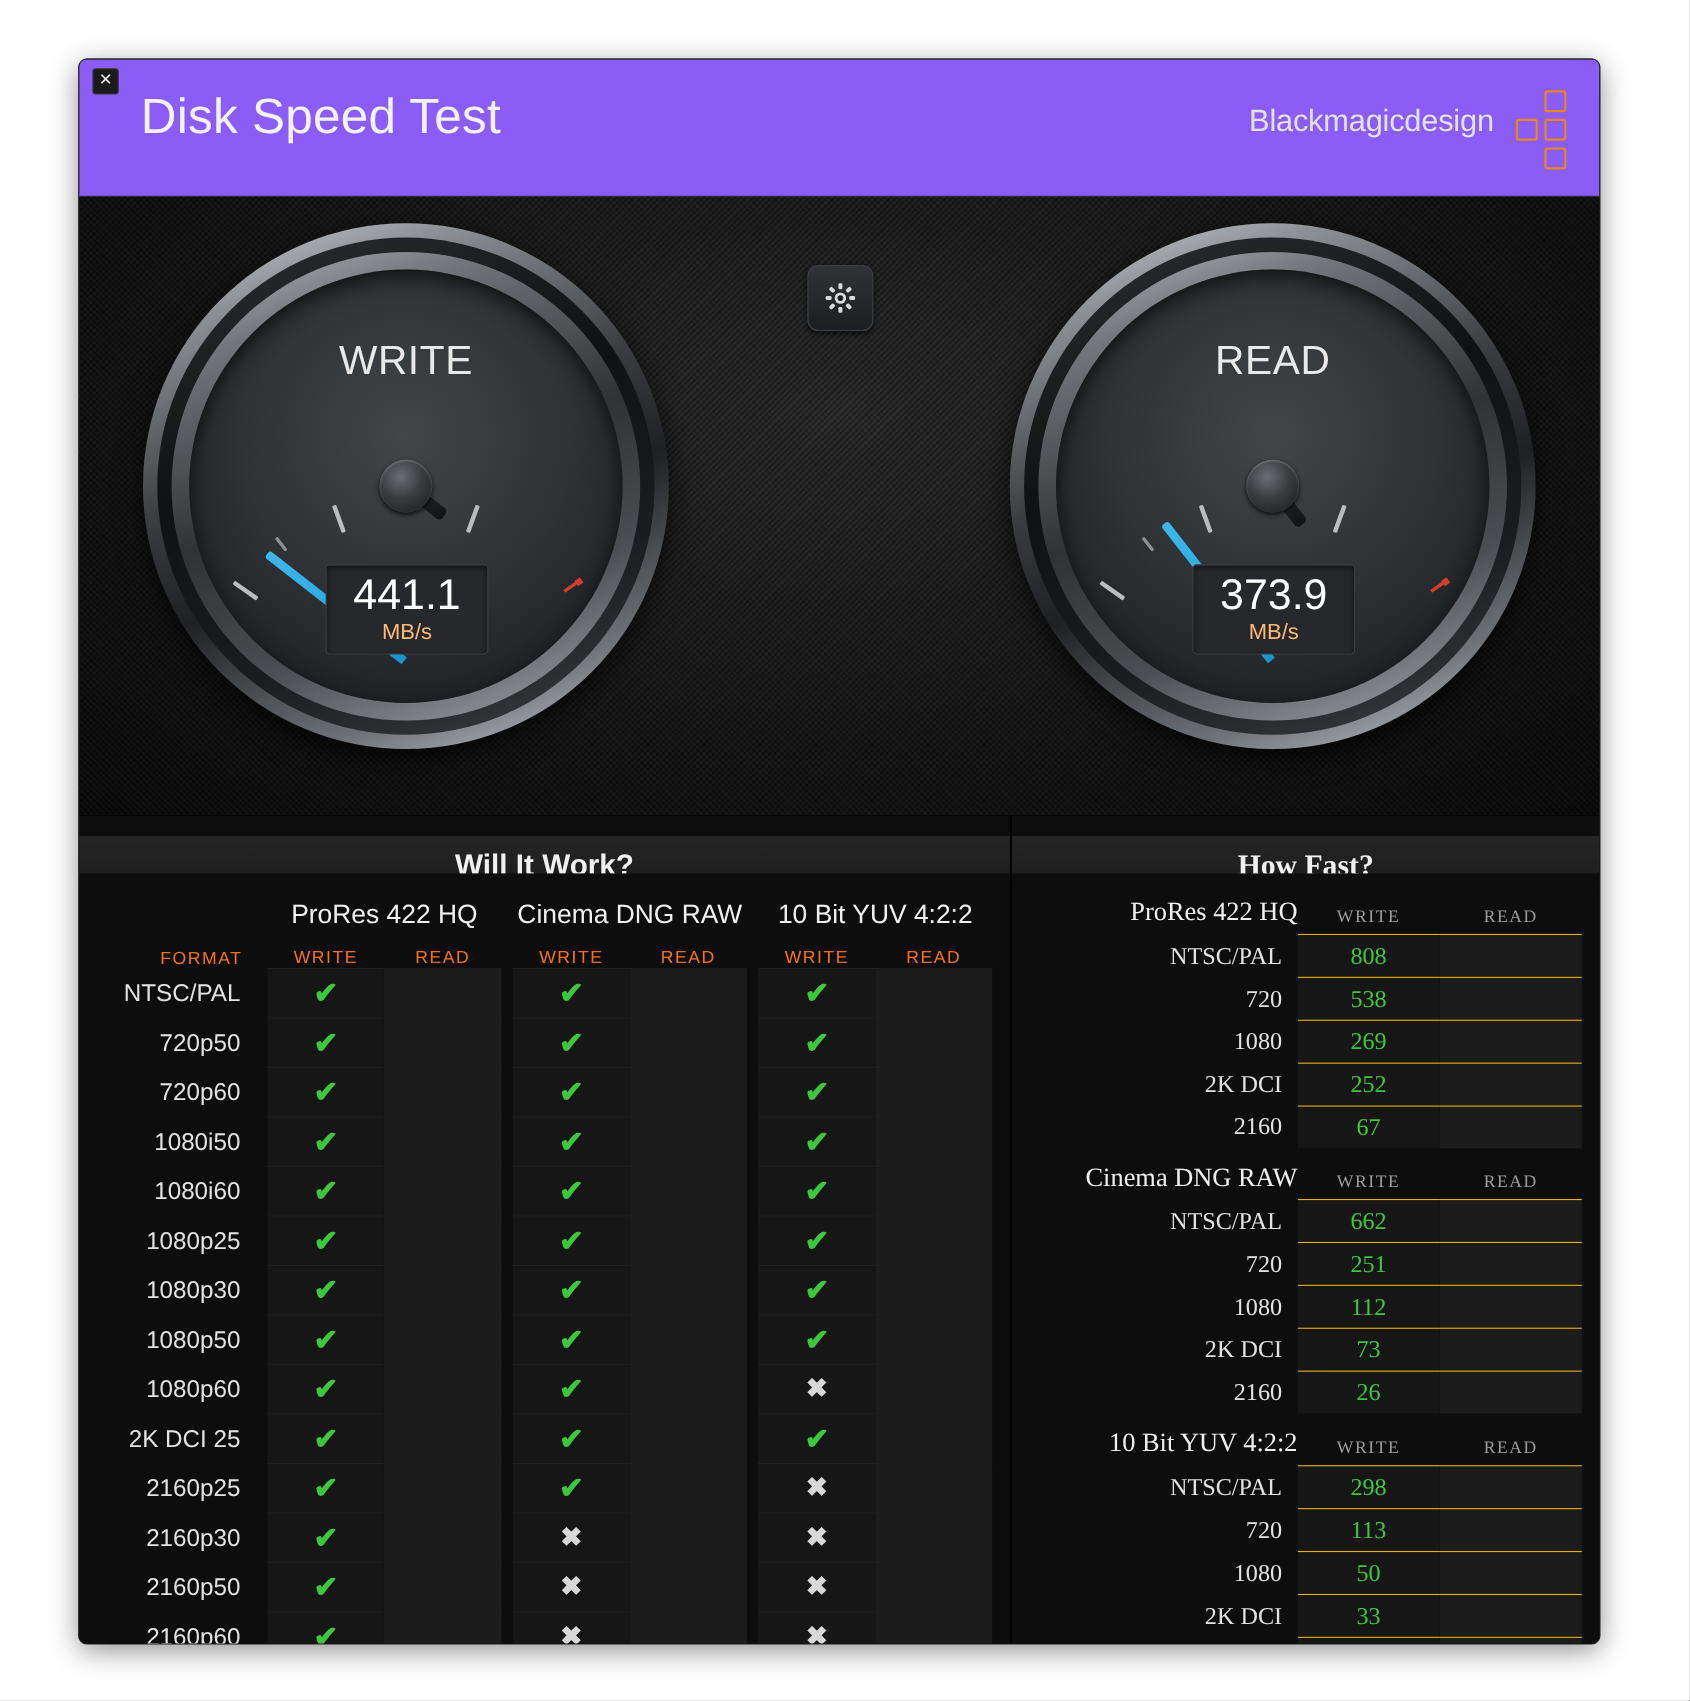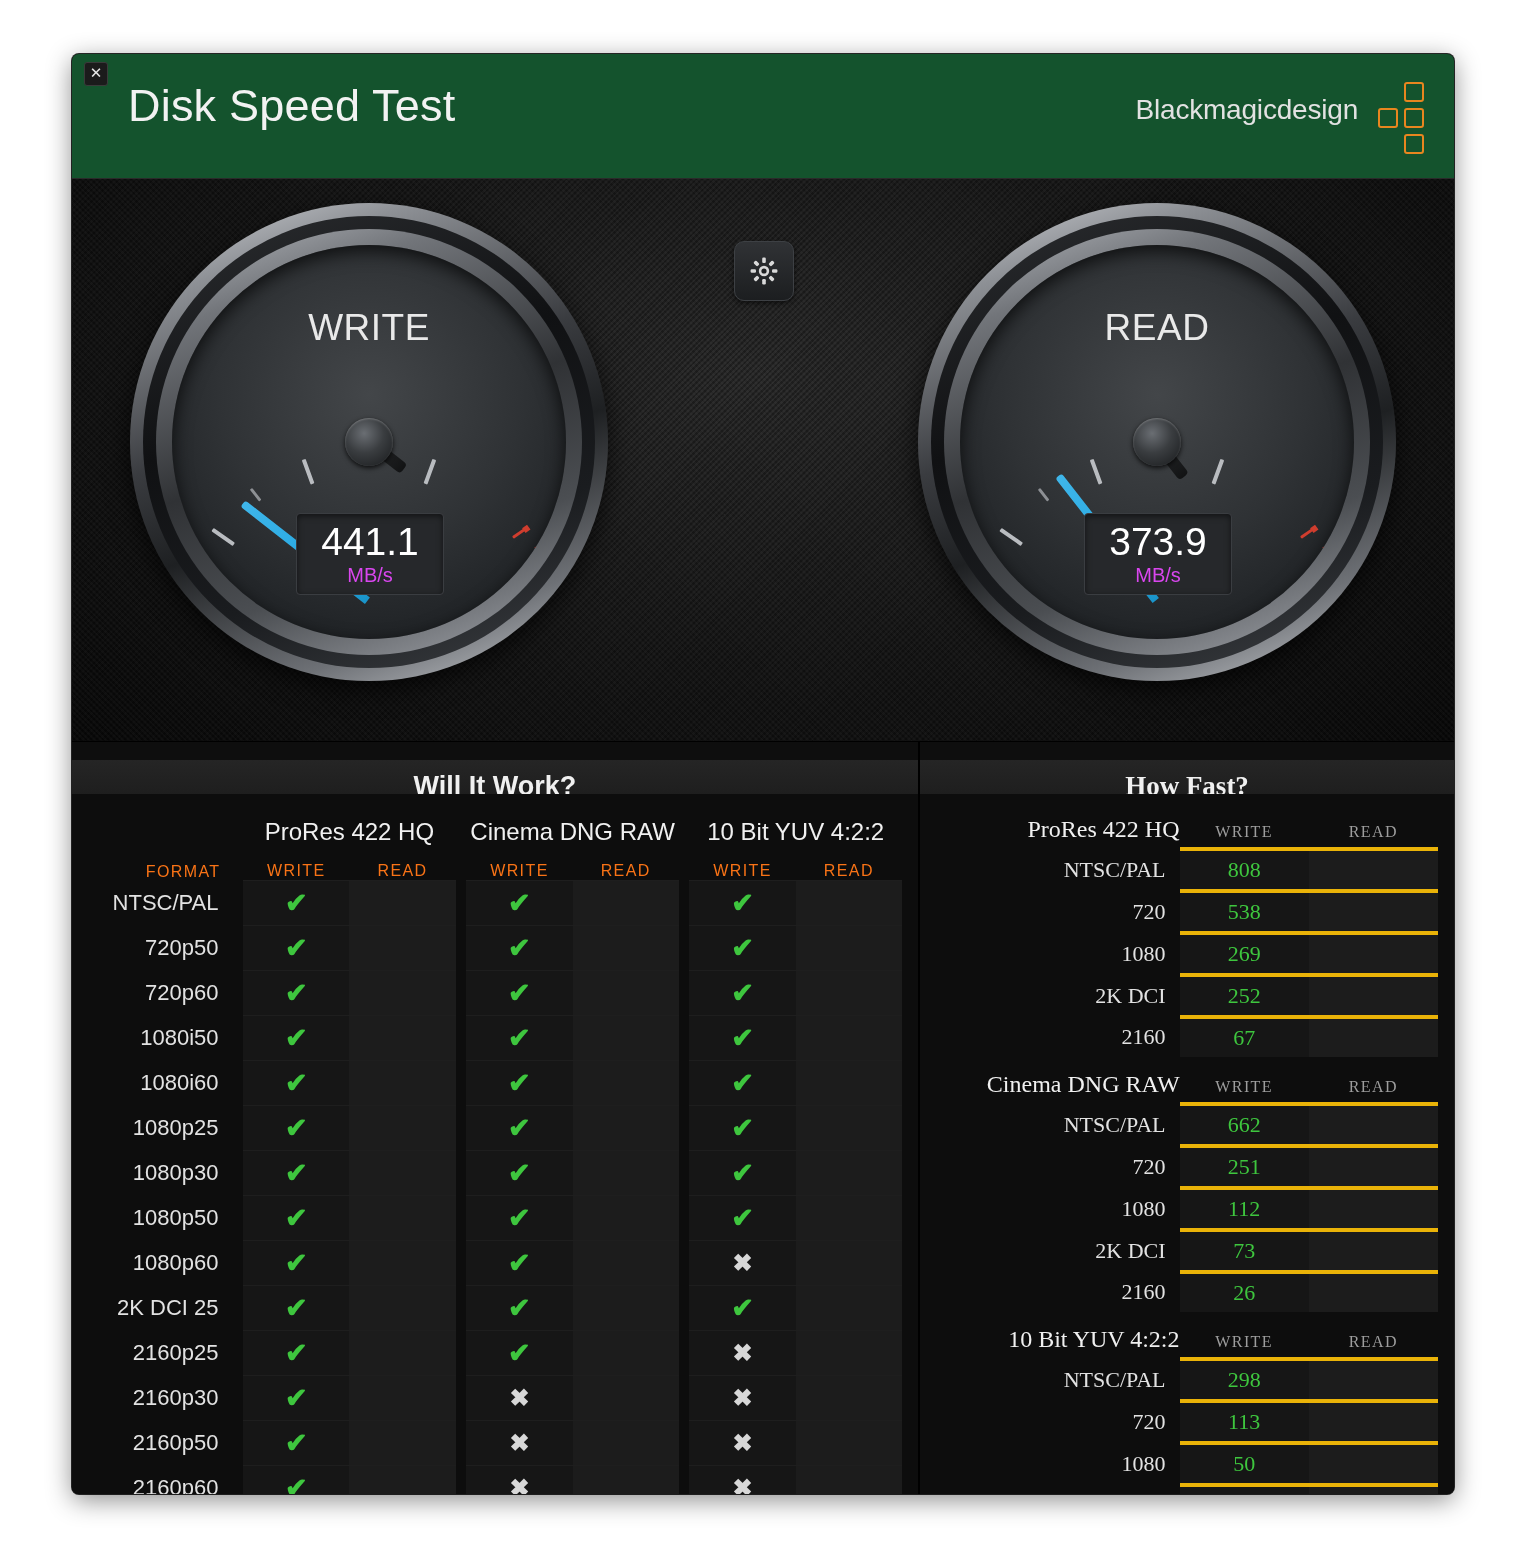--- a/index.html
+++ b/index.html
@@ -39,21 +39,21 @@
     line-height: 20px;
     text-align: center;
     cursor: pointer;
     z-index: 40;
   }
 
   
   .titlebar {
     position: relative;
     height: 124px;
-    background: #14532d;
+    background: #8b5cf6;
     border-bottom: 1px solid #2a2a2a;
   }
   .app-title {
     position: absolute;
     left: 56px; top: 26px;
     font-size: 45px;
     color: #f2f2f2;
     font-weight: 300;
     letter-spacing: 0.2px;
   }
@@ -228,21 +228,21 @@
     z-index: 7;
   }
   .readout .value {
     font-size: 39px;
     color: #ffffff;
     font-weight: 400;
     line-height: 1.02;
   }
   .readout .unit {
     font-size: 20px;
-    color: #d946ef;
+    color: #fdba74;
     margin-top: 2px;
   }
 
   
   .gear-btn {
     position: absolute;
     left: 50%; top: 62px;
     width: 58px; height: 58px;
     margin-left: -29px;
     border-radius: 10px;
@@ -398,21 +398,21 @@
   .hf tbody td.res {
     text-align: right;
     padding-right: 14px;
     color: #e2e2e2;
     font-size: 22px;
     height: 36px;
   }
   .hf tbody td.val {
     text-align: center;
     height: 36px;
-    border-top: 4px solid #eab308;
+    border-top: 1px solid #eab308;
     font-size: 22px;
   }
   .hf td.val.w { background: #161616; color: #3ec63e; }
   .hf td.val.r { background: #1c1c1c; color: #3ec63e; }
   .hf .grp-row td.val-head { border-top: none; background: transparent; }
 </style>
 </head>
 <body>
 
 <div class="page">

